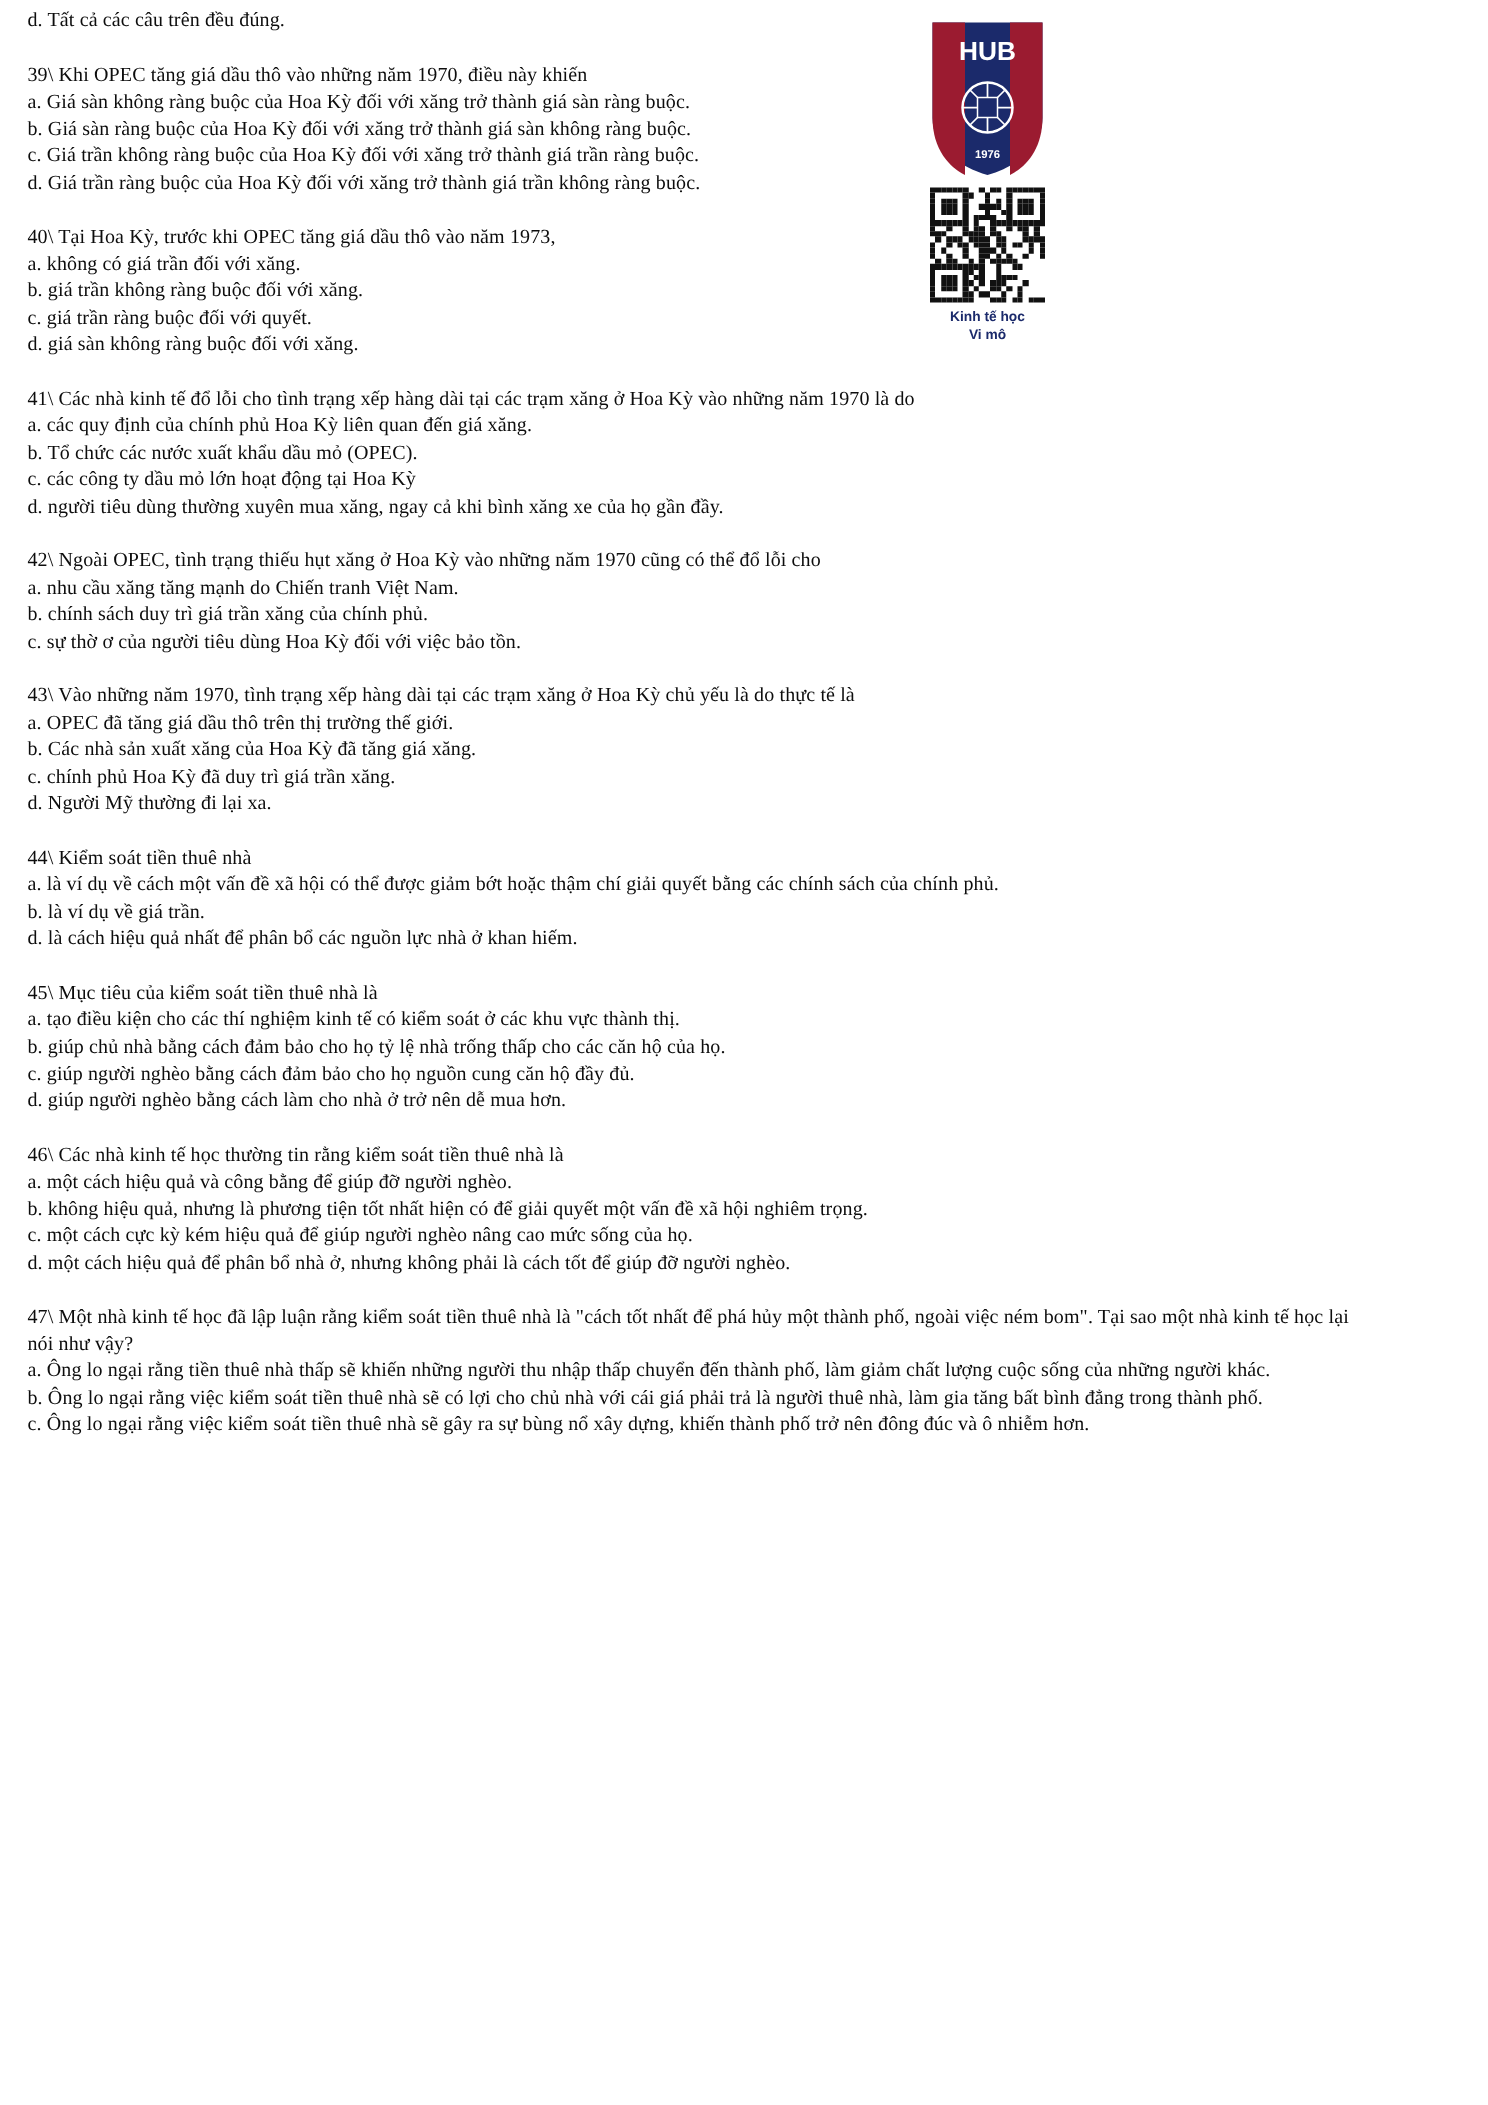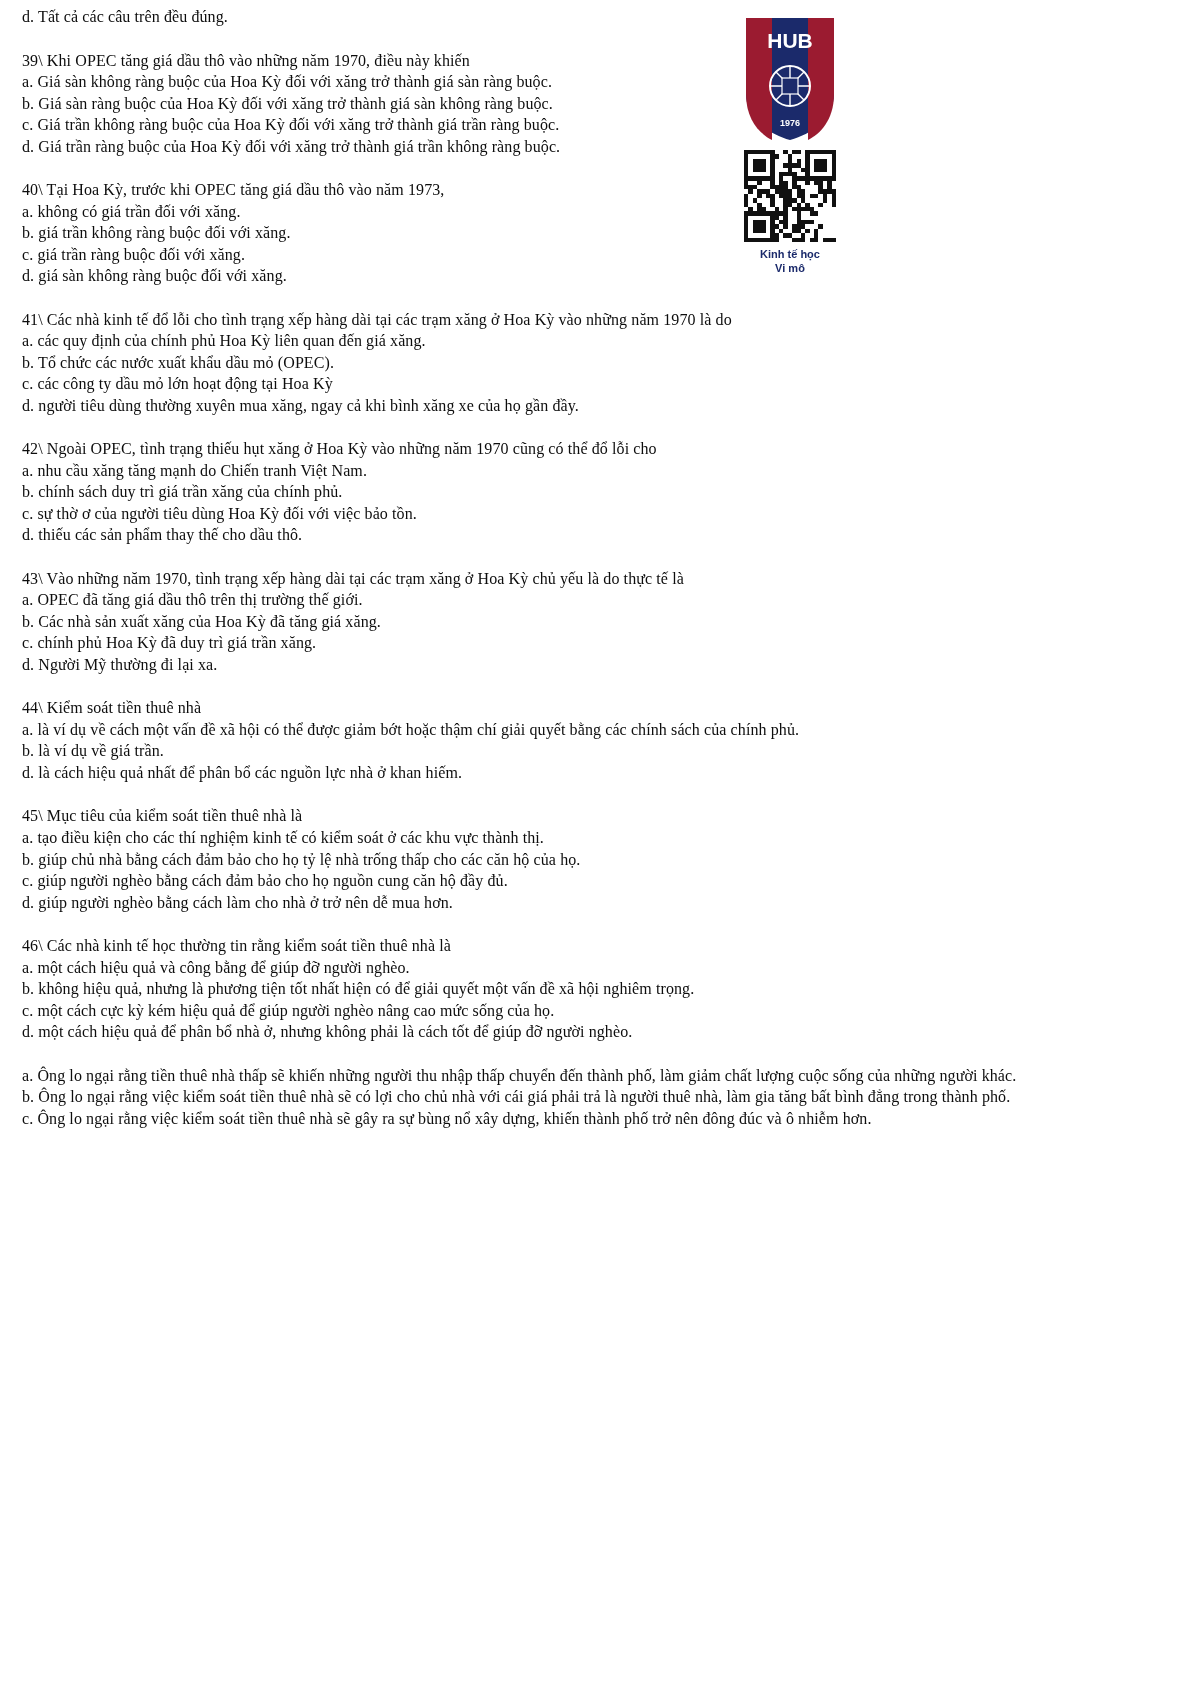--- a/index.html
+++ b/index.html
@@ -561,38 +561,37 @@
       <p class="line">a. Giá sàn không ràng buộc của Hoa Kỳ đối với xăng trở thành giá sàn ràng buộc.</p>
       <p class="line">b. Giá sàn ràng buộc của Hoa Kỳ đối với xăng trở thành giá sàn không ràng buộc.</p>
       <p class="line">c. Giá trần không ràng buộc của Hoa Kỳ đối với xăng trở thành giá trần ràng buộc.</p>
       <p class="line">d. Giá trần ràng buộc của Hoa Kỳ đối với xăng trở thành giá trần không ràng buộc.</p>
     </div>
 
     <div class="blk">
       <p class="line stem narrow">40\ Tại Hoa Kỳ, trước khi OPEC tăng giá dầu thô vào năm 1973,</p>
       <p class="line">a. không có giá trần đối với xăng.</p>
       <p class="line">b. giá trần không ràng buộc đối với xăng.</p>
-      <p class="line">c. giá trần ràng buộc đối với xăng.</p>
+      <p class="line">c. giá trần ràng buộc đối với quyết.</p>
       <p class="line">d. giá sàn không ràng buộc đối với xăng.</p>
     </div>
 
     <div class="blk">
       <p class="line stem">41\ Các nhà kinh tế đổ lỗi cho tình trạng xếp hàng dài tại các trạm xăng ở Hoa Kỳ vào những năm 1970 là do</p>
       <p class="line">a. các quy định của chính phủ Hoa Kỳ liên quan đến giá xăng.</p>
       <p class="line">b. Tổ chức các nước xuất khẩu dầu mỏ (OPEC).</p>
       <p class="line">c. các công ty dầu mỏ lớn hoạt động tại Hoa Kỳ</p>
       <p class="line">d. người tiêu dùng thường xuyên mua xăng, ngay cả khi bình xăng xe của họ gần đầy.</p>
     </div>
 
     <div class="blk">
       <p class="line stem">42\ Ngoài OPEC, tình trạng thiếu hụt xăng ở Hoa Kỳ vào những năm 1970 cũng có thể đổ lỗi cho</p>
       <p class="line">a. nhu cầu xăng tăng mạnh do Chiến tranh Việt Nam.</p>
       <p class="line">b. chính sách duy trì giá trần xăng của chính phủ.</p>
       <p class="line">c. sự thờ ơ của người tiêu dùng Hoa Kỳ đối với việc bảo tồn.</p>
-      <p class="line">d. thiếu các sản phẩm thay thế cho dầu thô.</p>
     </div>
 
     <div class="blk">
       <p class="line stem">43\ Vào những năm 1970, tình trạng xếp hàng dài tại các trạm xăng ở Hoa Kỳ chủ yếu là do thực tế là</p>
       <p class="line">a. OPEC đã tăng giá dầu thô trên thị trường thế giới.</p>
       <p class="line">b. Các nhà sản xuất xăng của Hoa Kỳ đã tăng giá xăng.</p>
       <p class="line">c. chính phủ Hoa Kỳ đã duy trì giá trần xăng.</p>
       <p class="line">d. Người Mỹ thường đi lại xa.</p>
     </div>
 
@@ -613,19 +612,20 @@
 
     <div class="blk">
       <p class="line stem">46\ Các nhà kinh tế học thường tin rằng kiểm soát tiền thuê nhà là</p>
       <p class="line">a. một cách hiệu quả và công bằng để giúp đỡ người nghèo.</p>
       <p class="line">b. không hiệu quả, nhưng là phương tiện tốt nhất hiện có để giải quyết một vấn đề xã hội nghiêm trọng.</p>
       <p class="line">c. một cách cực kỳ kém hiệu quả để giúp người nghèo nâng cao mức sống của họ.</p>
       <p class="line">d. một cách hiệu quả để phân bổ nhà ở, nhưng không phải là cách tốt để giúp đỡ người nghèo.</p>
     </div>
 
     <div class="blk">
+      <p class="line stem">47\ Một nhà kinh tế học đã lập luận rằng kiểm soát tiền thuê nhà là "cách tốt nhất để phá hủy một thành phố, ngoài việc ném bom". Tại sao một nhà kinh tế học lại nói như vậy?</p>
       <p class="line">a. Ông lo ngại rằng tiền thuê nhà thấp sẽ khiến những người thu nhập thấp chuyển đến thành phố, làm giảm chất lượng cuộc sống của những người khác.</p>
       <p class="line">b. Ông lo ngại rằng việc kiểm soát tiền thuê nhà sẽ có lợi cho chủ nhà với cái giá phải trả là người thuê nhà, làm gia tăng bất bình đẳng trong thành phố.</p>
       <p class="line">c. Ông lo ngại rằng việc kiểm soát tiền thuê nhà sẽ gây ra sự bùng nổ xây dựng, khiến thành phố trở nên đông đúc và ô nhiễm hơn.</p>
     </div>
 
   </div>
 </div>
 
 </body></html>

